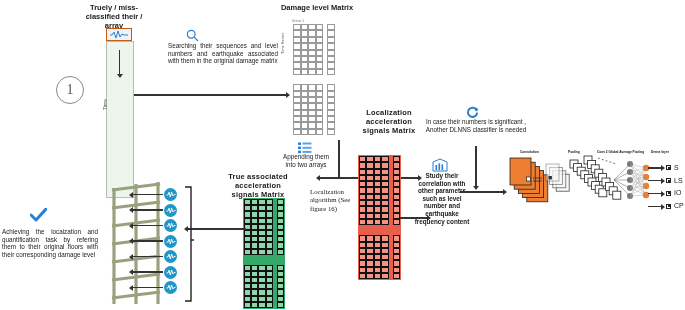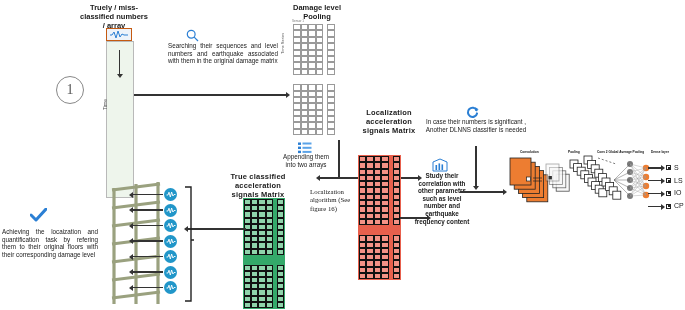--- a/index.html
+++ b/index.html
@@ -34,21 +34,21 @@
   .arrowhead.dn{border-left:3px solid transparent;border-right:3px solid transparent;border-top:4.5px solid #333;border-bottom:none;}
   .arrowhead.lf{border-left:none;border-right:4.5px solid #333;border-top:3px solid transparent;border-bottom:3px solid transparent;}
 </style>
 </head>
 <body>
 
 <div class="abs badge" style="left:56px;top:76px;">
   <span>1</span>
 </div>
 
-<div class="abs ttl" style="left:78px;top:3px;width:72px;">Truely / miss-classified numbers / array</div>
+<div class="abs ttl" style="left:78px;top:3px;width:72px;">Truely / miss-classified their / array</div>
 
 <div class="abs" style="left:106px;top:28px;">
   <div class="sigicon">
     <svg width="20" height="9" viewBox="0 0 20 9">
         <polyline points="1,5 3,5 5,2 7,8 9,1 11,7 13,4 15,5 19,5" fill="none" stroke="#2b7fd4" stroke-width="1"></polyline>
       </svg>
   </div>
   <div class="sigcol" style="height:155px;position:relative;">
     <div class="abs line" style="left:12px;top:8px;width:1px;height:26px;"></div>
     <div class="abs arrowhead dn" style="left:9.5px;top:32px;"></div>
@@ -60,21 +60,21 @@
   <svg width="13" height="13" viewBox="0 0 13 13">
       <circle cx="5.2" cy="5.2" r="3.9" fill="none" stroke="#2b7fd4" stroke-width="1.2"></circle>
       <line x1="8.2" y1="8.2" x2="12" y2="12" stroke="#2b7fd4" stroke-width="1.2"></line>
     </svg>
 </div>
 <div class="abs body-txt" style="left:168px;top:42px;width:110px;">Searching their sequences and level numbers and earthquake associated with them in the original damage matrix</div>
 
 <div class="abs line" style="left:134px;top:94px;width:152px;height:1.6px;"></div>
 <div class="abs arrowhead" style="left:286px;top:92px;"></div>
 
-<div class="abs ttl" style="left:280px;top:3px;width:74px;">Damage level Pooling</div>
+<div class="abs ttl" style="left:280px;top:3px;width:74px;">Damage level Matrix</div>
 <div class="abs" style="left:292px;top:19px;font-size:3px;color:#777;">Sensor 1</div>
 <div class="abs vlabel" style="left:280px;top:54px;font-size:4px;">Time Series</div>
 
 <div class="abs" style="left:292px;top:23px;">
   <div id="dmtx"><div style="position: relative; background: rgb(255, 255, 255); padding: 1px; display: inline-block;"><div>
           <div class="cellrow">
             <div class="cell" style="width: 7.5px; height: 6.4px; background: rgb(255, 255, 255); border: 0.9px solid rgb(154, 154, 154);"></div>
             <div class="cell" style="width: 7.5px; height: 6.4px; background: rgb(255, 255, 255); border: 0.9px solid rgb(154, 154, 154);"></div>
             <div class="cell" style="width: 7.5px; height: 6.4px; background: rgb(255, 255, 255); border: 0.9px solid rgb(154, 154, 154);"></div>
             <div class="cell" style="width: 7.5px; height: 6.4px; background: rgb(255, 255, 255); border: 0.9px solid rgb(154, 154, 154);"></div>
@@ -217,21 +217,21 @@
 </div>
 <div class="abs ctr-txt" style="left:278px;top:153px;width:56px;">Appending them into two arrays</div>
 
 <div class="abs line" style="left:338px;top:140px;width:1.6px;height:38px;"></div>
 <div class="abs line" style="left:320px;top:177px;width:100px;height:1.6px;"></div>
 <div class="abs arrowhead lf" style="left:316px;top:175px;"></div>
 <div class="abs arrowhead" style="left:418px;top:175px;"></div>
 
 <div class="abs serif" style="left:310px;top:188px;width:54px;">Localization algorithm (See figure 16)</div>
 
-<div class="abs ttl" style="left:222px;top:172px;width:72px;letter-spacing:0.2px;">True classified acceleration signals Matrix</div>
+<div class="abs ttl" style="left:222px;top:172px;width:72px;letter-spacing:0.2px;">True associated acceleration signals Matrix</div>
 <div class="abs" style="left:243px;top:198px;">
   <div id="gmtx"><div style="position: relative; background: rgb(52, 169, 106); padding: 1px; display: inline-block;"><div>
           <div class="cellrow">
             <div class="cell" style="width: 7.2px; height: 6.2px; background: rgb(143, 212, 171); border: 0.9px solid rgb(17, 17, 17);"></div>
             <div class="cell" style="width: 7.2px; height: 6.2px; background: rgb(143, 212, 171); border: 0.9px solid rgb(17, 17, 17);"></div>
             <div class="cell" style="width: 7.2px; height: 6.2px; background: rgb(143, 212, 171); border: 0.9px solid rgb(17, 17, 17);"></div>
             <div class="cell" style="width: 7.2px; height: 6.2px; background: rgb(143, 212, 171); border: 0.9px solid rgb(17, 17, 17);"></div>
             <div style="width: 4px; height: 6.2px;"></div>
             <div class="cell" style="width: 7.2px; height: 6.2px; background: rgb(143, 212, 171); border: 0.9px solid rgb(17, 17, 17);"></div>
           </div>

